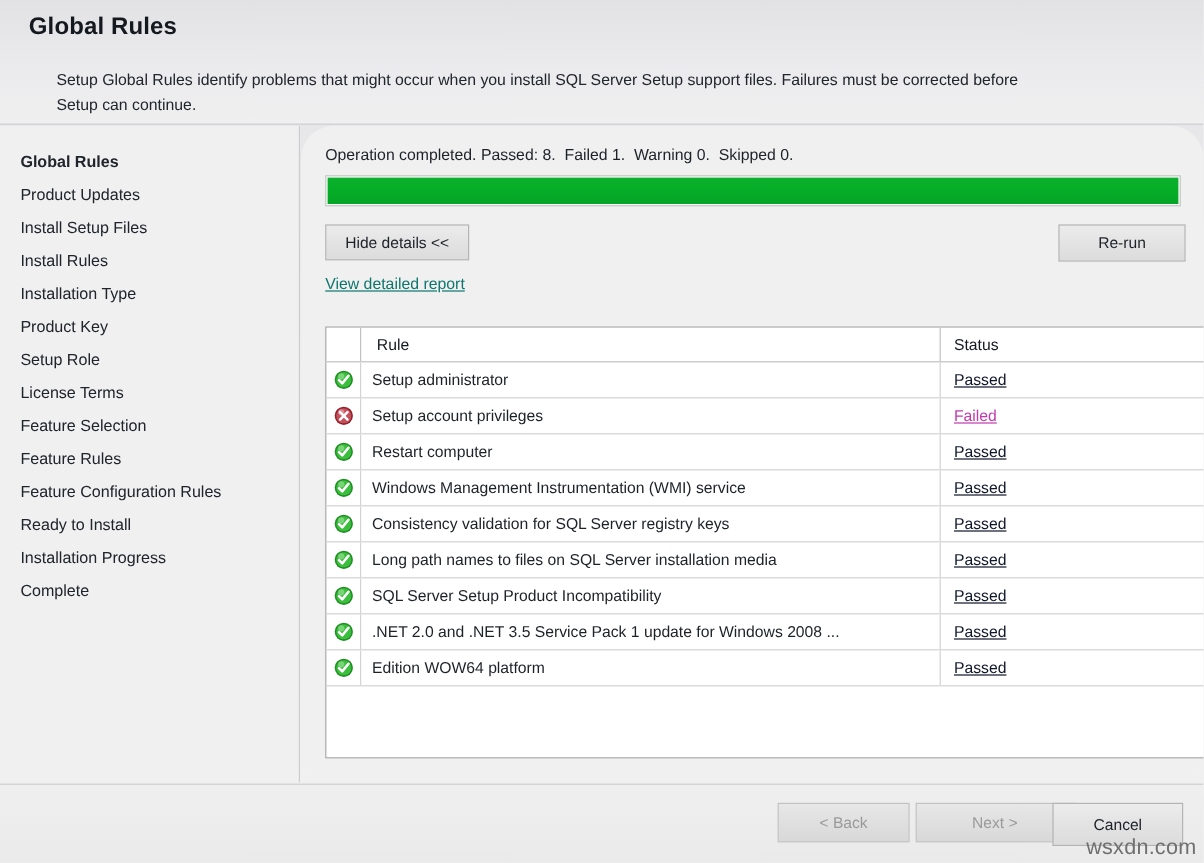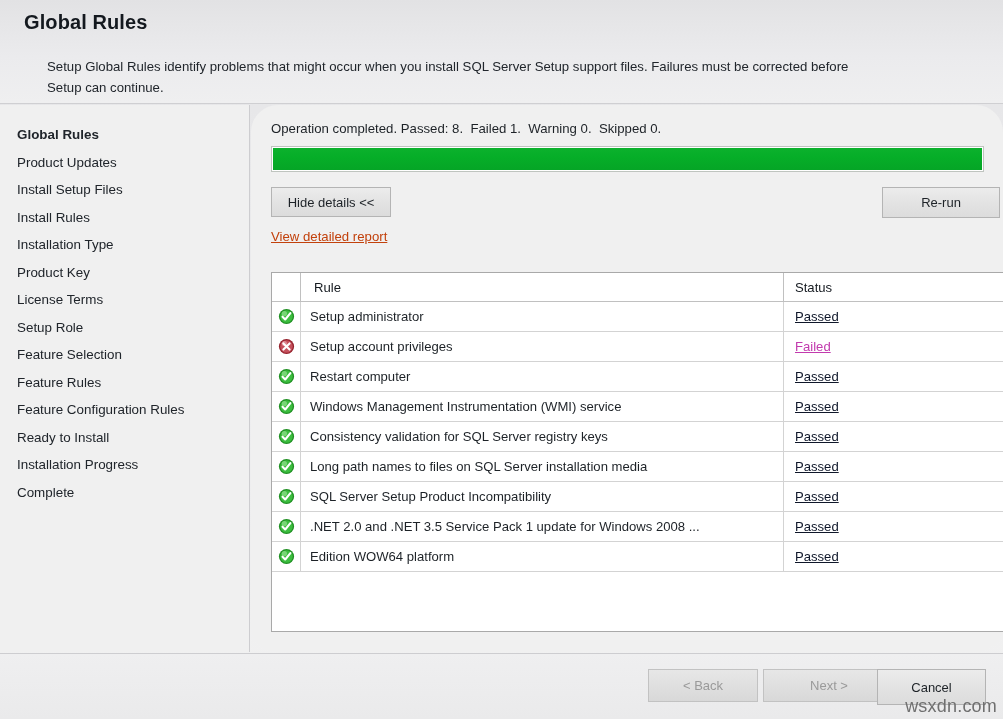--- a/index.html
+++ b/index.html
@@ -123,28 +123,28 @@
   }
   .btn-hide {
     position: absolute;
     left: 20px; top: 82px;
     width: 120px;
     height: 30px;
   }
   .btn-rerun {
     position: absolute;
     left: 631px; top: 82px;
-    width: 118px;
+    width: 106px;
     height: 31px;
   }
   .report-link {
     position: absolute;
     left: 20px; top: 124px;
     font-size: 13.2px;
-    color: #c2410c;
+    color: #0f766e;
     text-decoration: underline;
     cursor: pointer;
   }
 
   
   .grid {
     position: absolute;
     left: 20px; top: 167px;
     width: 762px;
     height: 360px;
@@ -255,22 +255,22 @@
     <div class="header-desc">Setup Global Rules identify problems that might occur when you install SQL Server Setup support files. Failures must be corrected before Setup can continue.</div>
   </div>
 
   <div class="sidebar" id="sidebar">
       <div class="side-item active">Global Rules</div>
       <div class="side-item">Product Updates</div>
       <div class="side-item">Install Setup Files</div>
       <div class="side-item">Install Rules</div>
       <div class="side-item">Installation Type</div>
       <div class="side-item">Product Key</div>
+      <div class="side-item">Setup Role</div>
       <div class="side-item">License Terms</div>
-      <div class="side-item">Setup Role</div>
       <div class="side-item">Feature Selection</div>
       <div class="side-item">Feature Rules</div>
       <div class="side-item">Feature Configuration Rules</div>
       <div class="side-item">Ready to Install</div>
       <div class="side-item">Installation Progress</div>
       <div class="side-item">Complete</div>
     </div>
 
   <div class="content">
 

